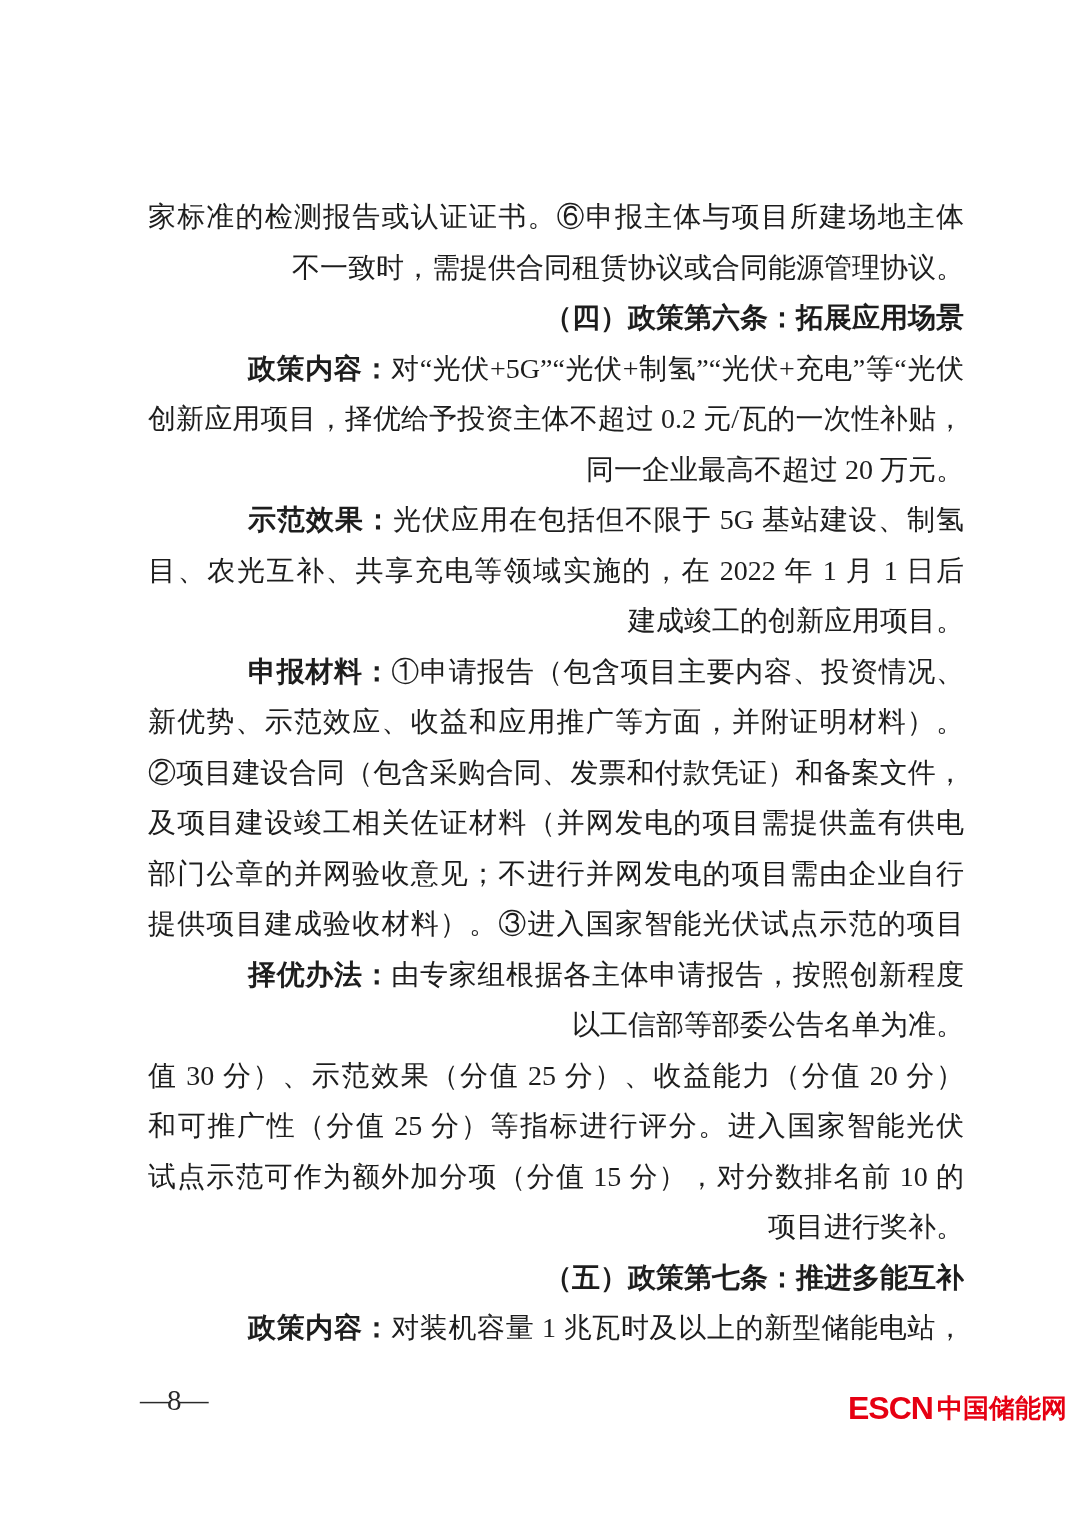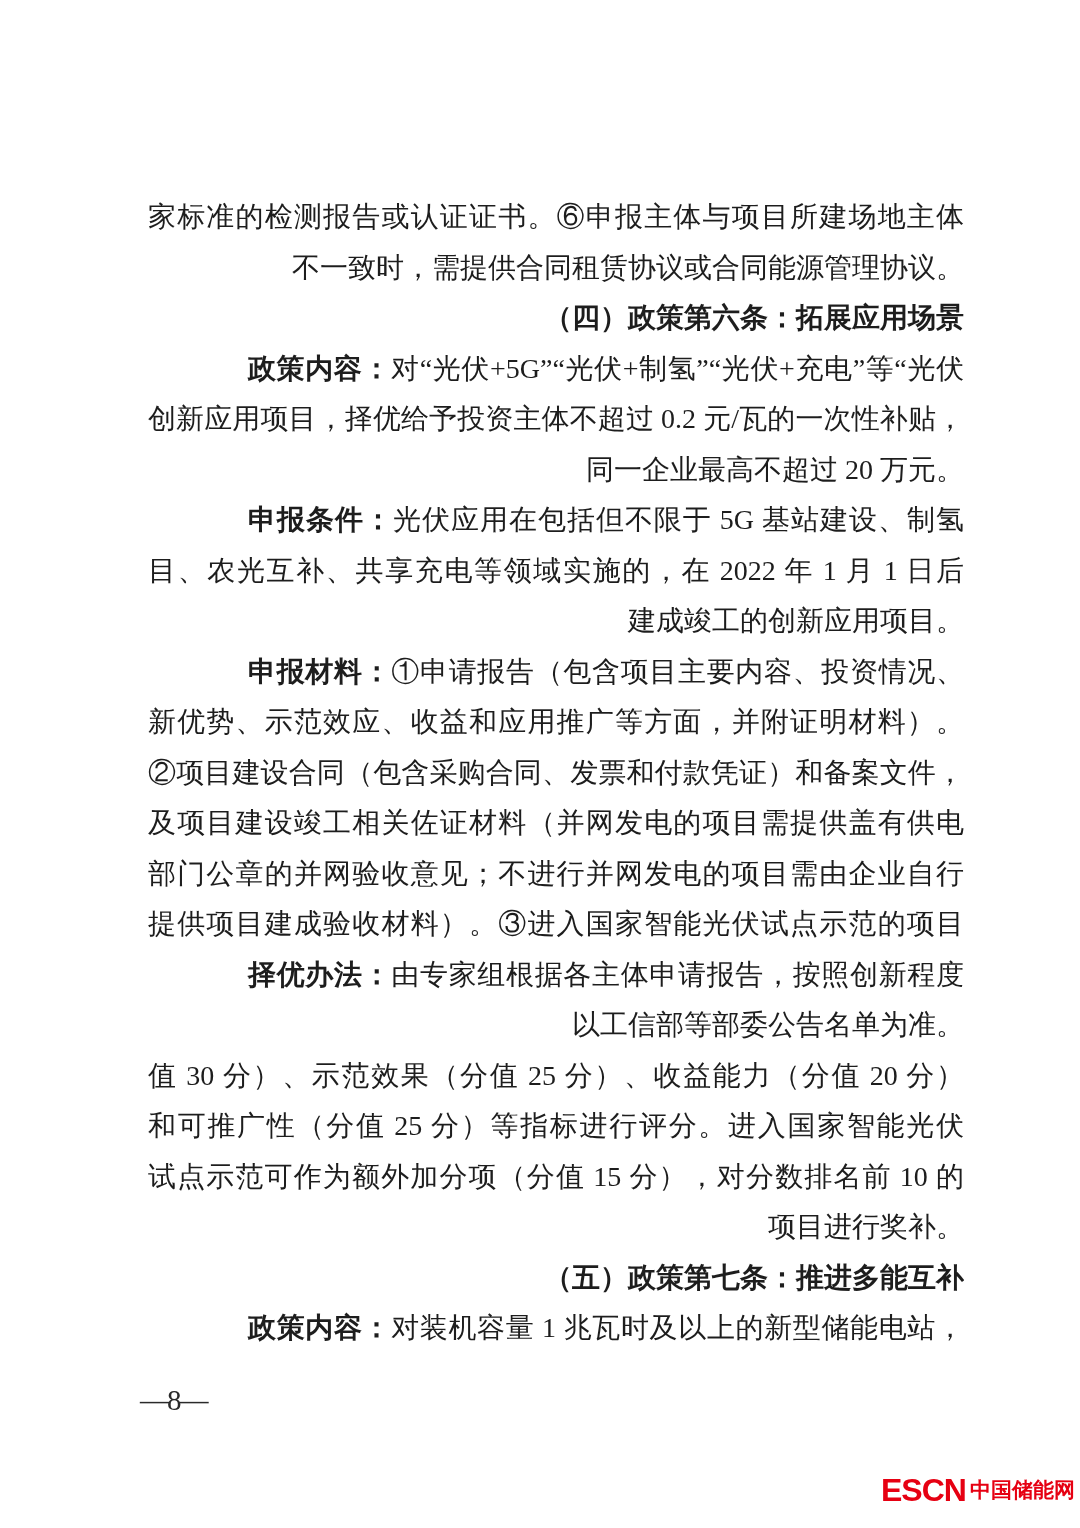--- a/index.html
+++ b/index.html
@@ -44,53 +44,52 @@
     left: 140px;
     top: 1378px;
     font-size: 29px;
     line-height: 44px;
     letter-spacing: -2px;
     color: #2a2a2a;
   }
   .logo {
     position: absolute;
     left: 848px;
-    top: 1470px;
+    top: 1388px;
     height: 40px;
     display: flex;
     align-items: center;
     white-space: nowrap;
     font-family: "Liberation Sans", "DejaVu Sans", sans-serif;
     font-weight: 700;
-    margin-left: 33px;
   }
   .logo-escn {
     font-size: 32px;
     letter-spacing: -1px;
     font-style: normal;
   }
   .logo-cn {
-    font-size: 21px;
+    font-size: 26px;
     margin-left: 4px;
     letter-spacing: 0px;
   }
 </style>
 </head>
 <body>
 
 <div class="page">
 
   <div class="text-block" id="doc-body">
       <div class="line justify"><span>家标准的检测报告或认证证书。⑥申报主体与项目所建场地主体</span></div>
       <div class="line"><span>不一致时，需提供合同租赁协议或合同能源管理协议。</span></div>
       <div class="line indent heading"><span class="lead">（四）政策第六条：拓展应用场景</span></div>
       <div class="line justify indent"><span class="lead">政策内容：</span><span>对“光伏+5G”“光伏+制氢”“光伏+充电”等“光伏+”</span></div>
       <div class="line justify"><span>创新应用项目，择优给予投资主体不超过 0.2 元/瓦的一次性补贴，</span></div>
       <div class="line"><span>同一企业最高不超过 20 万元。</span></div>
-      <div class="line justify indent"><span class="lead">申报条件：</span><span>光伏应用在包括但不限于 5G 基站建设、制氢项</span></div>
+      <div class="line justify indent"><span class="lead">示范效果：</span><span>光伏应用在包括但不限于 5G 基站建设、制氢项</span></div>
       <div class="line justify"><span>目、农光互补、共享充电等领域实施的，在 2022 年 1 月 1 日后</span></div>
       <div class="line"><span>建成竣工的创新应用项目。</span></div>
       <div class="line justify indent"><span class="lead">申报材料：</span><span>①申请报告（包含项目主要内容、投资情况、创</span></div>
       <div class="line justify"><span>新优势、示范效应、收益和应用推广等方面，并附证明材料）。</span></div>
       <div class="line justify"><span>②项目建设合同（包含采购合同、发票和付款凭证）和备案文件，</span></div>
       <div class="line justify"><span>及项目建设竣工相关佐证材料（并网发电的项目需提供盖有供电</span></div>
       <div class="line justify"><span>部门公章的并网验收意见；不进行并网发电的项目需由企业自行</span></div>
       <div class="line justify"><span>提供项目建成验收材料）。③进入国家智能光伏试点示范的项目</span></div>
       <div class="line justify indent"><span class="lead">择优办法：</span><span>由专家组根据各主体申请报告，按照创新程度（分</span></div>
       <div class="line"><span>以工信部等部委公告名单为准。</span></div>

